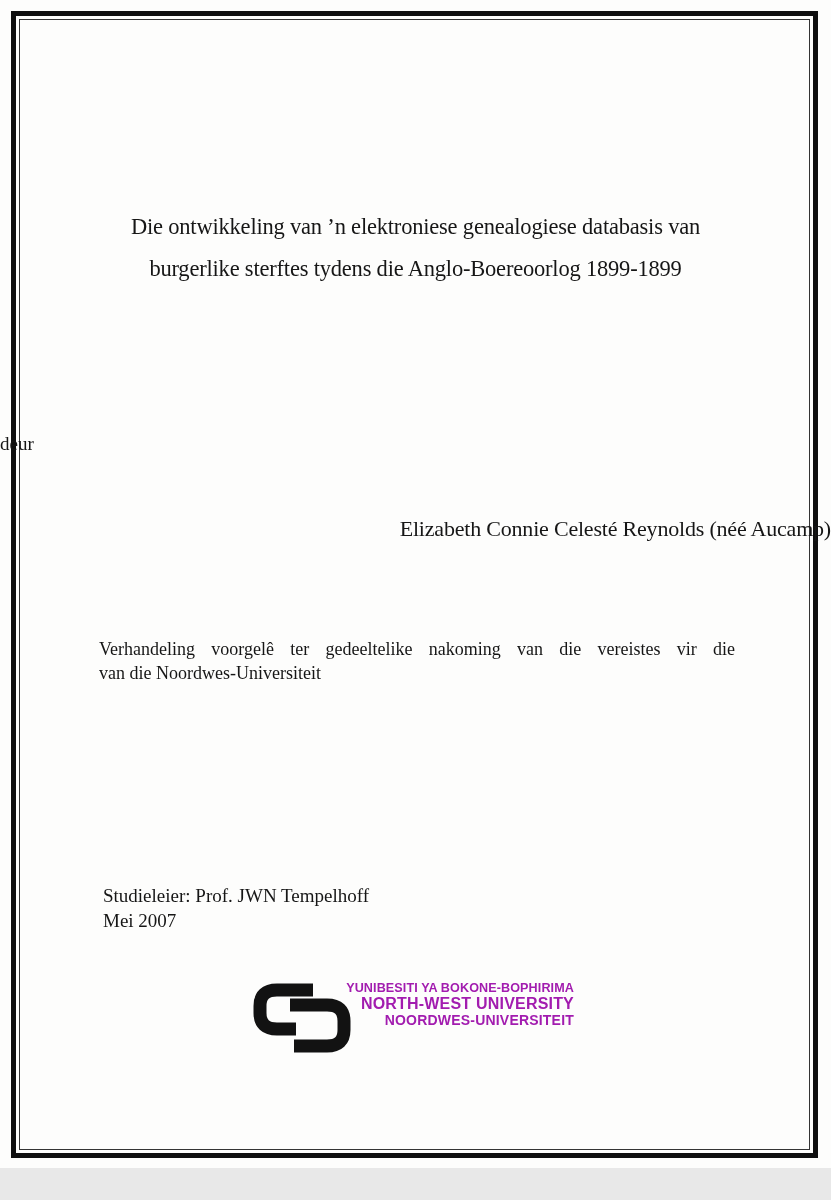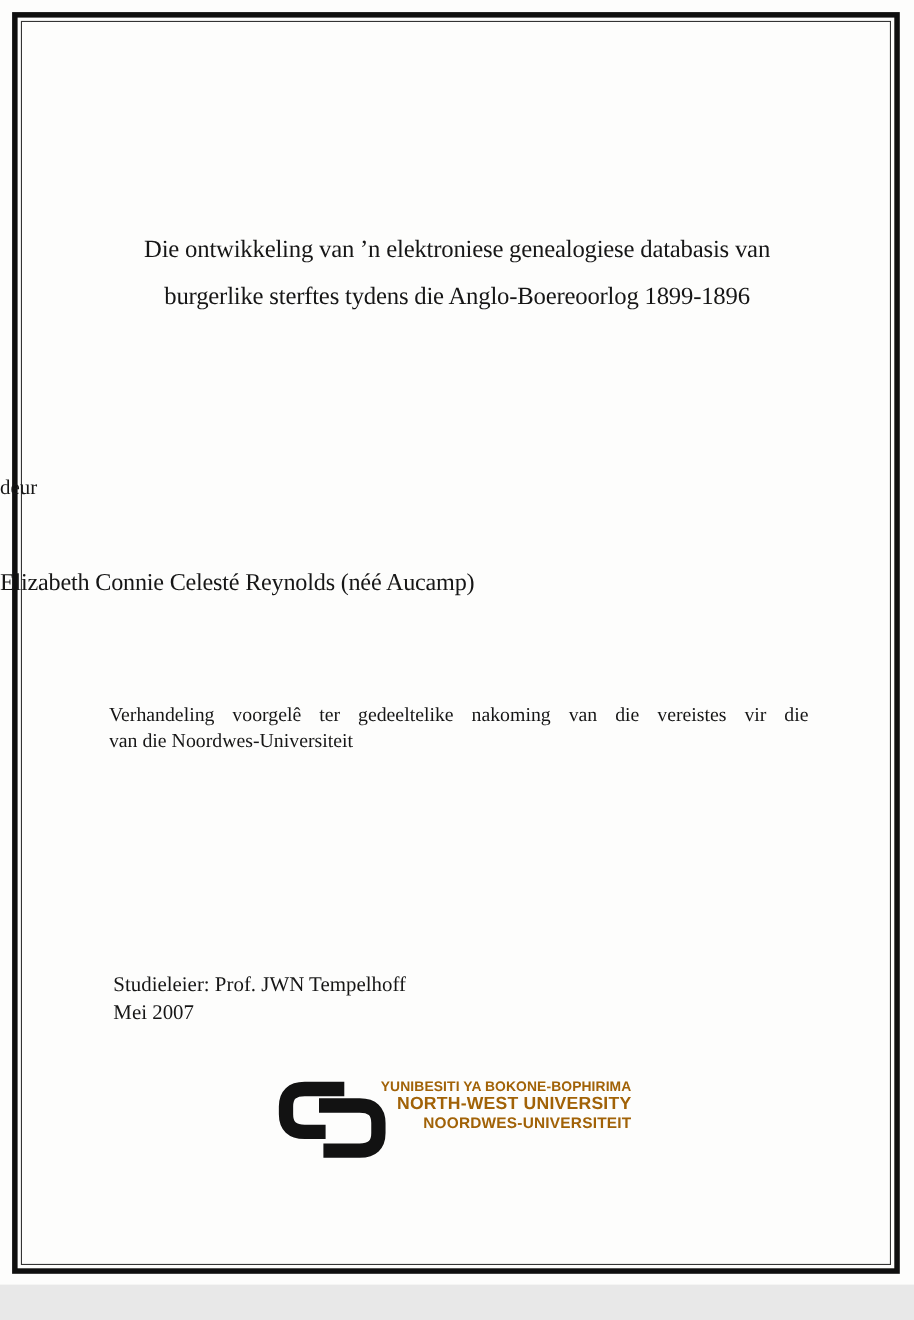--- a/index.html
+++ b/index.html
@@ -32,21 +32,21 @@
   }
   .byline {
     position: absolute;
     left: 0; right: 0; top: 433px;
     text-align: left;
     font-size: 19px;
   }
   .author-line {
     position: absolute;
     left: 0; right: 0; top: 516px;
-    text-align: left;
+    text-align: right;
     font-size: 22px;
     letter-spacing: -0.2px;
   }
   .submission {
     position: absolute;
     left: 99px; width: 636px; top: 638px;
     font-size: 18px;
     line-height: 23.5px;
   }
   .submission .justified {
@@ -68,40 +68,40 @@
     position: absolute;
     left: 0; top: 2px;
   }
   .logo-text {
     position: absolute;
     left: 64px; top: 6px;
     width: 258px;
     text-align: right;
     font-family: "Liberation Sans", sans-serif;
     font-weight: 700;
-    color: #a16207;
+    color: #a21caf;
     line-height: 16px;
     white-space: nowrap;
   }
   .logo-text .l1 { font-size: 12.6px; letter-spacing: 0.1px; }
   .logo-text .l2 { font-size: 16px;   letter-spacing: 0.2px; }
   .logo-text .l3 { font-size: 14px;   letter-spacing: 0.2px; }
   .ital { font-style: italic; }
 </style>
 </head>
 <body>
 
 <div class="page">
 
   <div class="frame-outer"></div>
   <div class="frame-inner"></div>
 
   <div class="thesis-title">
     <div>Die ontwikkeling van ’n elektroniese genealogiese databasis van</div>
-    <div>burgerlike sterftes tydens die Anglo-Boereoorlog 1899-1896</div>
+    <div>burgerlike sterftes tydens die Anglo-Boereoorlog 1899-1899</div>
   </div>
 
   <div class="byline">deur</div>
 
   <div class="author-line">Elizabeth Connie Celesté Reynolds (néé Aucamp)</div>
 
   <div class="submission">
     <div class="justified">Verhandeling voorgelê ter gedeeltelike nakoming van die vereistes vir die</div>
     <div>van die Noordwes-Universiteit</div>
   </div>

